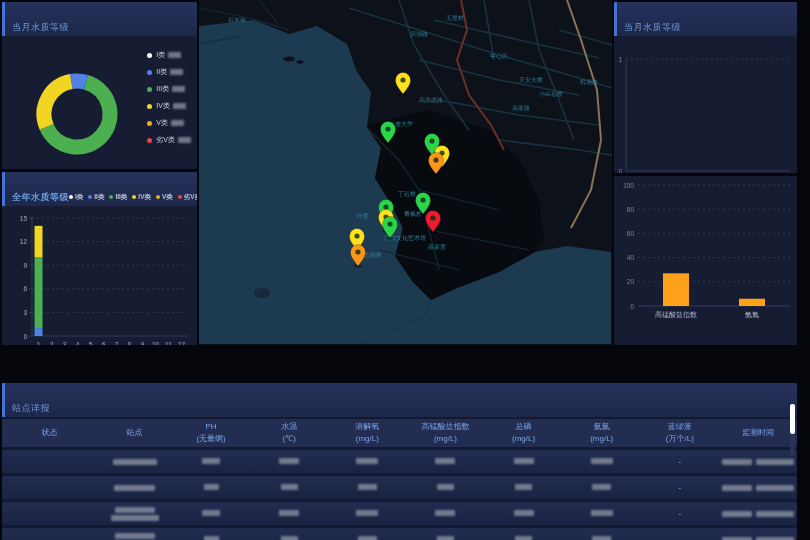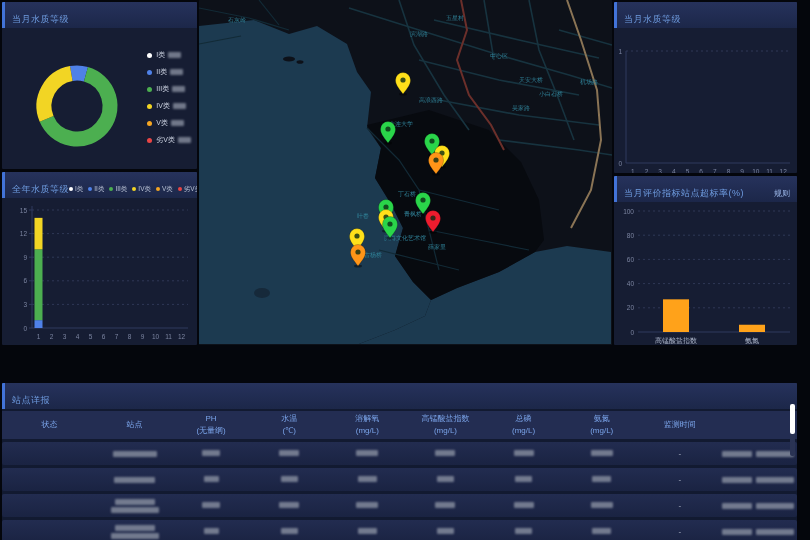--- a/index.html
+++ b/index.html
@@ -6,29 +6,29 @@
   body{
     width:810px;height:540px;position:relative;overflow:hidden;
     background:#04060c;
     font-family:"Liberation Sans",sans-serif;
     -webkit-font-smoothing:antialiased;
   }
   .panel{position:absolute;background:#161d33;overflow:hidden;border-radius:1px;}
   .panel-header{
     height:18px;display:flex;align-items:center;justify-content:space-between;
     background:linear-gradient(180deg,#26325c,#1c2749);
-    border-left:3px solid #4273d8;padding:8px 7px 0 7px;
+    border-left:3px solid #4273d8;padding:16px 7px 0 7px;
   }
   .panel-title{font-size:9px;color:#6f9ce0;letter-spacing:.5px;white-space:nowrap;}
   .panel-action{font-size:8px;color:#9db9ea;cursor:pointer;}
   svg{display:block;}
   text{font-family:"Liberation Sans",sans-serif;}
 
   #panel-donut{left:2px;top:2px;width:195px;height:167px;}
-  #panel-yearly{left:2px;top:172px;width:195px;height:173px;}
+  #panel-yearly{left:2px;top:172px;width:195px;height:173px;font-weight:bold;}
   #map-panel{left:199px;top:0;width:413px;height:345px;background:#0d1119;}
   #panel-exceed{left:614px;top:2px;width:183px;height:171px;}
   #panel-rate{left:614px;top:176px;width:183px;height:169px;}
   #table-panel{left:2px;top:347px;width:795px;height:173px;background:#121a31;margin-top:36px;}
 
   
   .dlegend{position:absolute;right:6px;top:48px;}
   .dlegend-item{display:flex;align-items:center;margin-bottom:7px;cursor:pointer;}
   .dlegend-dot{width:5px;height:5px;border-radius:50%;margin-right:4px;flex:none;}
   .dlegend-label{font-size:7px;color:#cdd3e2;margin-right:3px;white-space:nowrap;}
@@ -325,24 +325,20 @@
       <text x="100.83333333333333" y="146" font-size="6.5" fill="#7b84a0" text-anchor="middle">7</text>
       <text x="114.5" y="146" font-size="6.5" fill="#7b84a0" text-anchor="middle">8</text>
       <text x="128.16666666666666" y="146" font-size="6.5" fill="#7b84a0" text-anchor="middle">9</text>
       <text x="141.83333333333331" y="146" font-size="6.5" fill="#7b84a0" text-anchor="middle">10</text>
       <text x="155.5" y="146" font-size="6.5" fill="#7b84a0" text-anchor="middle">11</text>
       <text x="169.16666666666666" y="146" font-size="6.5" fill="#7b84a0" text-anchor="middle">12</text>
     </svg>
 </div>
 
 <div class="panel" id="panel-rate">
-  <div class="panel-header">
-    <span class="panel-title">当月评价指标站点超标率(%)</span>
-    <span class="panel-action">规则</span>
-  </div>
   <svg id="rate-svg" width="183" height="151" viewBox="0 0 183 151">
       <text x="20" y="132.5" font-size="6.5" fill="#7b84a0" text-anchor="end">0</text>
       <line x1="24" y1="105.8" x2="176" y2="105.8" stroke="#3a4566" stroke-width="0.7" stroke-dasharray="2 3"></line>
       <text x="20" y="108.3" font-size="6.5" fill="#7b84a0" text-anchor="end">20</text>
       <line x1="24" y1="81.6" x2="176" y2="81.6" stroke="#3a4566" stroke-width="0.7" stroke-dasharray="2 3"></line>
       <text x="20" y="84.1" font-size="6.5" fill="#7b84a0" text-anchor="end">40</text>
       <line x1="24" y1="57.400000000000006" x2="176" y2="57.400000000000006" stroke="#3a4566" stroke-width="0.7" stroke-dasharray="2 3"></line>
       <text x="20" y="59.900000000000006" font-size="6.5" fill="#7b84a0" text-anchor="end">60</text>
       <line x1="24" y1="33.19999999999999" x2="176" y2="33.19999999999999" stroke="#3a4566" stroke-width="0.7" stroke-dasharray="2 3"></line>
       <text x="20" y="35.69999999999999" font-size="6.5" fill="#7b84a0" text-anchor="end">80</text>
@@ -362,20 +358,21 @@
   </div>
   <div class="thead" id="table-head">
       <div class="th">状态</div>
       <div class="th">站点</div>
       <div class="th">PH<br>(无量纲)</div>
       <div class="th">水温<br>(℃)</div>
       <div class="th">溶解氧<br>(mg/L)</div>
       <div class="th">高锰酸盐指数<br>(mg/L)</div>
       <div class="th">总磷<br>(mg/L)</div>
       <div class="th">氨氮<br>(mg/L)</div>
+      <div class="th">蓝绿藻<br>(万个/L)</div>
       <div class="th">监测时间</div>
     </div>
   <div id="table-body">
       <div class="trow">
         <div class="td">
       <span class="status-dot" style="background:radial-gradient(circle at 35% 30%,#d2fa78,#7ed321 55%,#4e9214)"></span></div>
         <div class="td">
           <span class="site-redact-wrap">
             <span class="redact" style="width:44px"></span>
           </span>

